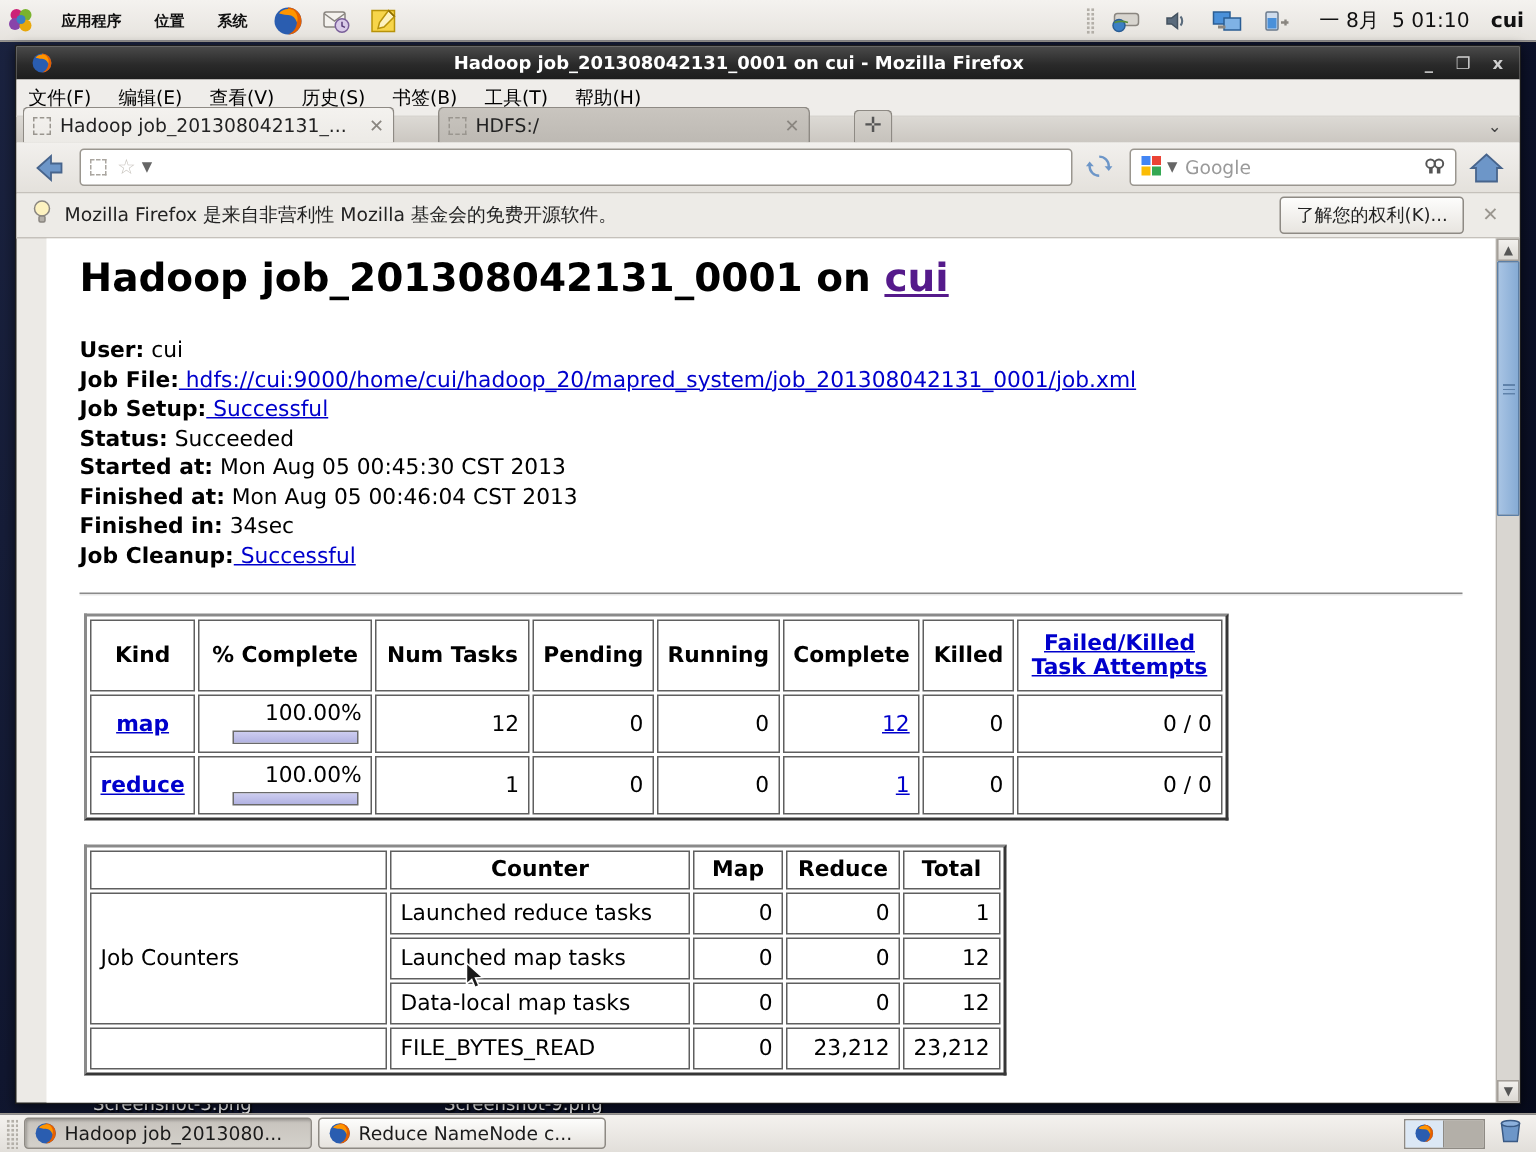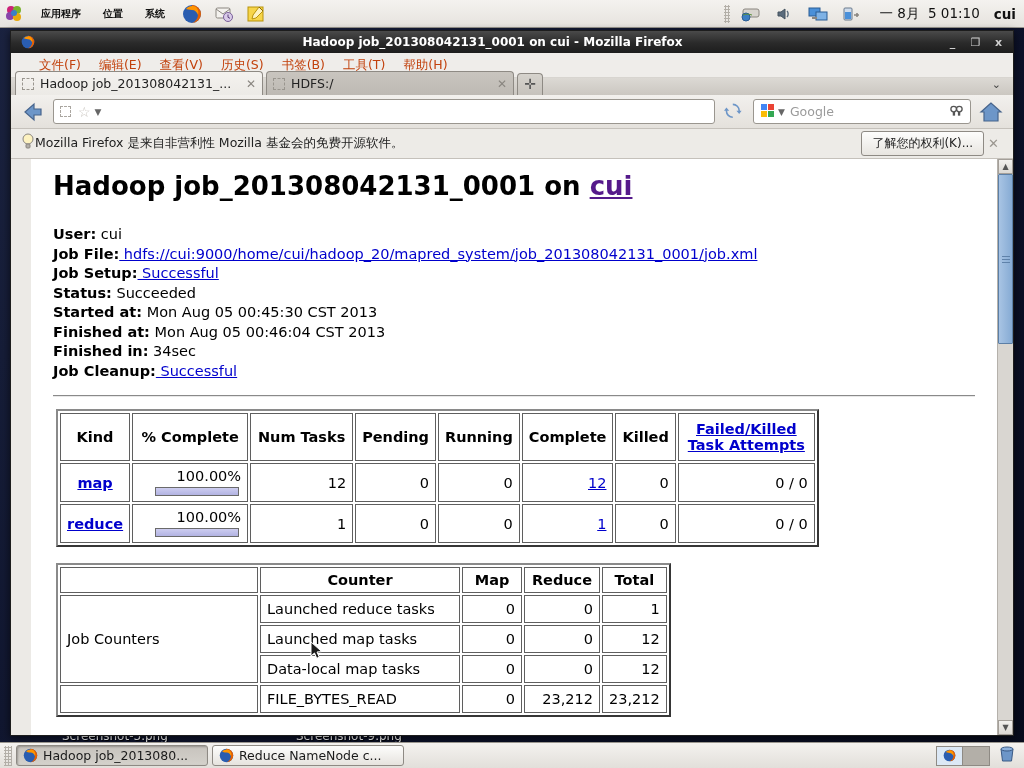--- a/index.html
+++ b/index.html
@@ -23,25 +23,25 @@
 
   
   .fx-window { position:absolute; left:10px; top:30px; width:1004px; height:706px; z-index:2;
     background:#eceae6; border:1px solid #1d1d1d; box-shadow:0 2px 8px rgba(0,0,0,.6); display:flex; flex-direction:column; }
   .titlebar { height:22px; background:linear-gradient(#4a4a4a,#2a2a2a 55%,#1d1d1d);
     display:flex; align-items:center; color:#fff; font-size:12px; font-weight:bold; padding:0 6px; flex:none; }
   .titlebar .title { flex:1; text-align:center; white-space:nowrap; overflow:hidden; }
   .win-btns { display:flex; gap:10px; padding-right:2px; }
   .win-btn { width:13px; height:13px; color:#cfcfcf; font-size:11px; line-height:13px; text-align:center; font-weight:bold; }
 
-  .menubar { height:25px; background:#efedea; display:flex; align-items:center; padding-left:20px; gap:2px;
-    font-size:12.5px; color:#c2410c; border-bottom:1px solid #d8d5d0; flex:none; }
+  .menubar { height:25px; background:#efedea; display:flex; align-items:center; padding-left:0; gap:2px;
+    font-size:12.5px; color:#000000; border-bottom:1px solid #d8d5d0; flex:none; }
   .menubar span { padding:3px 8px; }
 
-  .tabstrip { height:17px; background:linear-gradient(#dcd9d4,#cbc7c1); display:flex; align-items:flex-end; padding:3px 4px 0 4px; flex:none; }
+  .tabstrip { height:17px; background:linear-gradient(#dcd9d4,#cbc7c1); display:flex; align-items:flex-end; padding:3px 4px 0 4px; flex:none;gap:26px; }
   .tab { width:248px; height:24px; display:flex; align-items:center; padding:0 6px; font-size:12.5px; color:#222;
     border:1px solid #8e8a84; border-bottom:none; border-radius:4px 4px 0 0; margin-right:3px;
     background:linear-gradient(#c9c5bf,#bdb9b3); }
   .tab.active { background:linear-gradient(#f4f2ef,#eceae6); }
   .tab .favicon { width:12px; height:12px; border:1px dashed #9a968f; margin-right:6px; flex:none; }
   .tab .tab-label { flex:1; white-space:nowrap; overflow:hidden; }
   .tab .tab-close { color:#8a8680; font-size:12px; font-weight:bold; padding-left:6px; }
   .newtab-btn { width:26px; height:22px; border:1px solid #8e8a84; border-bottom:none; border-radius:4px 4px 0 0;
     background:linear-gradient(#d6d3cd,#c6c2bc); color:#555; font-size:14px; text-align:center; line-height:20px; }
   .alltabs-btn { margin-left:auto; color:#444; font-size:11px; padding:0 8px 4px 0; }
@@ -58,21 +58,21 @@
   .star { font-size:14px; color:#c9c5bf; }
   .chev { font-size:9px; color:#666; }
   .reload-btn { width:26px; height:26px; display:flex; align-items:center; justify-content:center; flex:none; }
   .search-box { width:218px; height:25px; background:#fff; border:1px solid #9a968f; border-radius:3px;
     display:flex; align-items:center; padding:0 6px; font-size:12.5px; flex:none; }
   .search-box .g-icon { margin-right:3px; }
   .search-ph { flex:1; color:#9a9a9a; }
   .home-btn { width:28px; height:28px; display:flex; align-items:center; justify-content:center; flex:none; }
 
   .notifbar { height:30px; background:#edebe7; border-bottom:1px solid #c5c1bb; display:flex; align-items:center;
-    padding:0 10px; font-size:12.5px; color:#222; flex:none; }
+    padding:0 10px; gap:8px; font-size:12.5px; color:#222; flex:none; }
   .notif-text { flex:1; }
   .notif-btn { border:1px solid #8e8a84; border-radius:3px; background:linear-gradient(#fdfdfc,#e8e5e0);
     padding:3px 10px; font-size:12px; }
   .notif-close { color:#9a968f; font-weight:bold; font-size:13px; padding:0 4px; }
 
   
   .content-wrap { flex:1; display:flex; min-height:0; }
   .page { flex:1; background:#fff; color:#000; overflow:hidden; position:relative; font-size:14px;margin-left:20px; }
   .page-inner { padding:12px 0 0 22px; }
   h1.page-title { font-size:26px; font-weight:bold; letter-spacing:0; margin-bottom:24px; }

